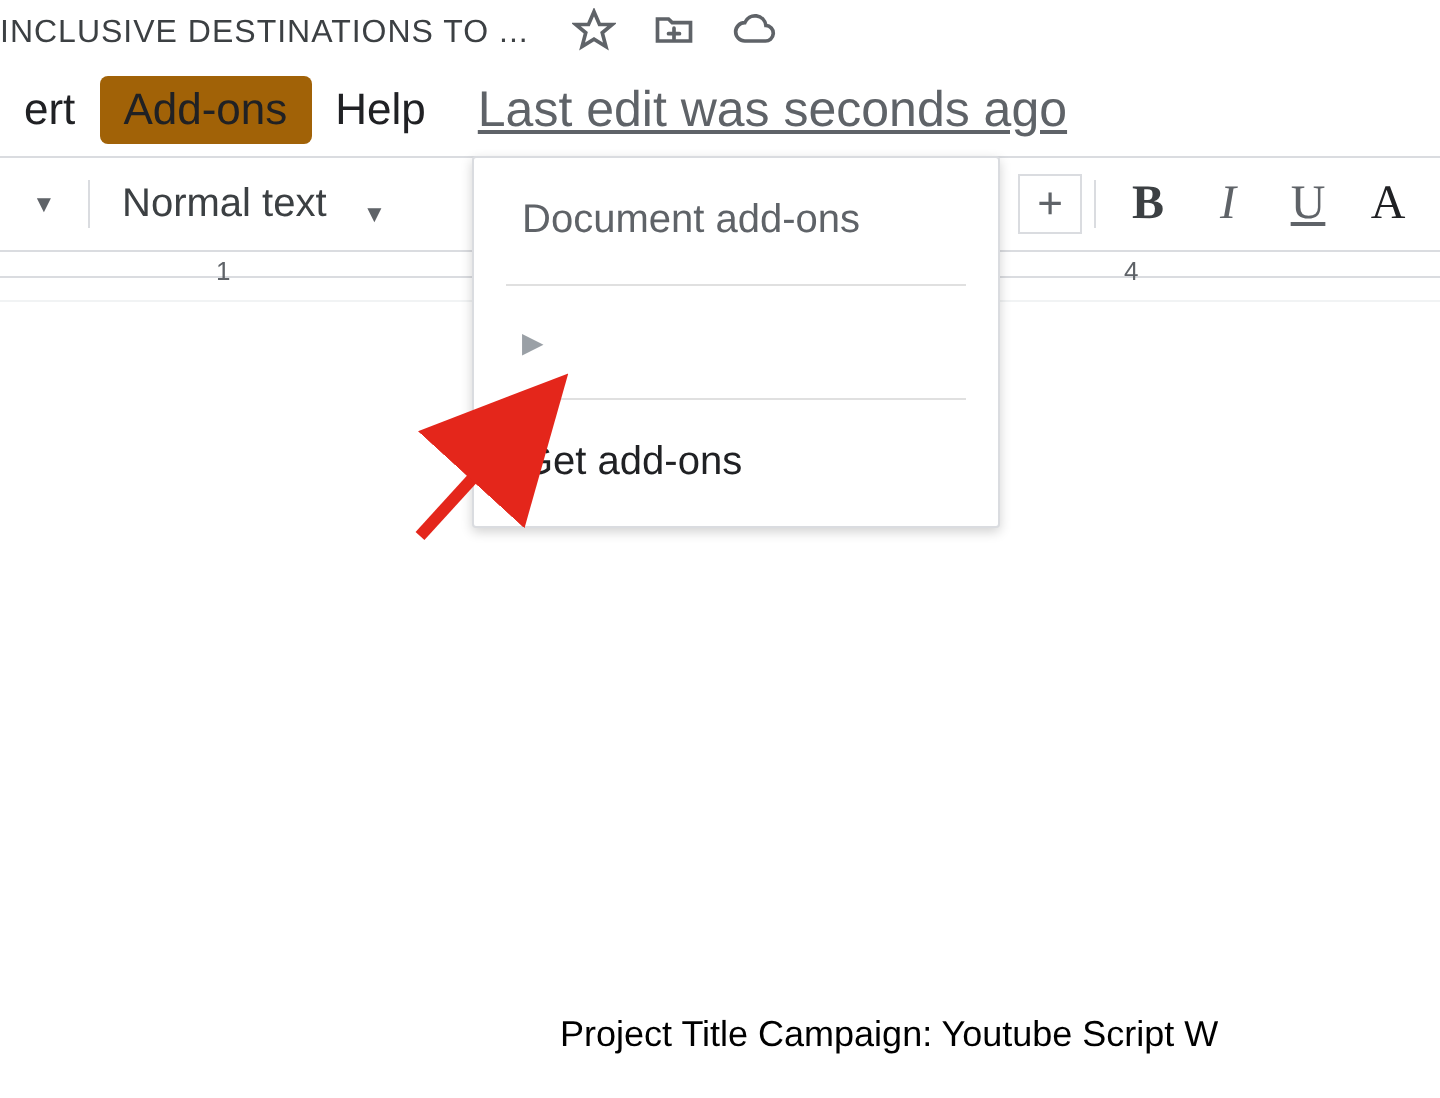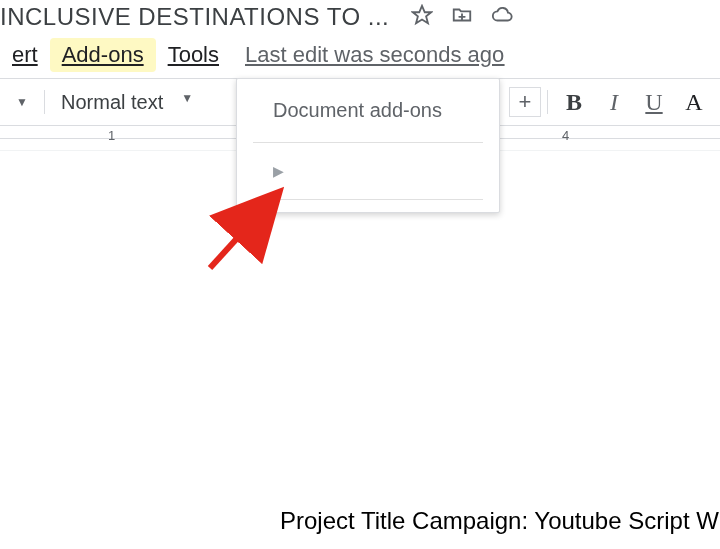--- a/index.html
+++ b/index.html
@@ -1,51 +1,51 @@
 <!DOCTYPE html>
 <html><head>
 <meta charset="utf-8">
 <style>
   * { box-sizing: border-box; margin: 0; padding: 0; }
   html, body { width: 720px; height: 549px; overflow: hidden; font-family: Arial, Helvetica, sans-serif; background: #fff; color: #202124; }
   .titlebar { display: flex; align-items: center; height: 34px; padding-left: 0; white-space: nowrap; overflow: hidden; }
-  .doc-title { font-size: 24px; letter-spacing: .5px; color: #3c4043; padding-left: 0; flex: 0 0 auto; max-width: 400px; overflow: hidden; text-overflow: ellipsis; }
+  .doc-title { font-size: 16px; letter-spacing: .5px; color: #3c4043; padding-left: 0; flex: 0 0 auto; max-width: 400px; overflow: hidden; text-overflow: ellipsis; }
   .title-icons { display: flex; align-items: center; gap: 18px; margin-left: 22px; }
   .title-icons svg { width: 22px; height: 22px; fill: none; stroke: #5f6368; stroke-width: 2; }
 
-  .menubar { display: flex; align-items: center; height: 38px; padding-top: 4px; overflow: hidden; white-space: nowrap; text-decoration: underline; }
+  .menubar { display: flex; align-items: center; height: 38px; padding-top: 4px; overflow: hidden; white-space: nowrap; }
   .menu-item { font-size: 22px; color: #202124; padding: 4px 12px; border-radius: 4px; cursor: pointer; }
-  .menu-item.active { background: #fef9c3; }
-  .last-edit { font-size: 22px; color: #5f6368; text-decoration: underline; margin-left: 14px; cursor: pointer; }
+  .menu-item.active { background: #a16207; }
+  .last-edit { font-size: 25px; color: #5f6368; text-decoration: underline; margin-left: 14px; cursor: pointer; }
 
   .sep-line { height: 1px; background: #dadce0; margin-top: 6px; }
 
   .toolbar { display: flex; align-items: center; height: 46px; padding: 0 6px; position: relative; overflow: hidden; white-space: nowrap; }
   .tb-btn { display: flex; align-items: center; justify-content: center; height: 32px; min-width: 32px; padding: 0 6px; color: #5f6368; font-size: 14px; cursor: pointer; }
   .tb-sep { width: 1px; height: 24px; background: #dadce0; margin: 0 6px; }
-  .style-dd { display: flex; align-items: flex-start; font-size: 20px; color: #3c4043; padding: 0 10px; cursor: pointer; }
+  .style-dd { display: flex; align-items: flex-end; font-size: 20px; color: #3c4043; padding: 0 10px; cursor: pointer; }
   .caret { margin-left: 18px; font-size: 12px; color: #5f6368; }
   .plus-box { border: 1px solid #dadce0; width: 32px; height: 30px; display: flex; align-items: center; justify-content: center; font-size: 22px; color: #5f6368; cursor: pointer; }
   .fmt { font-family: "Times New Roman", serif; font-size: 24px; width: 40px; text-align: center; }
   .bold { font-weight: bold; color: #3c4043; }
   .italic { font-style: italic; color: #5f6368; }
   .underline { text-decoration: underline; color: #5f6368; }
 
   .dropdown { position: absolute; left: 236px; top: 78px; width: 264px; background: #fff; border: 1px solid #dadce0; border-radius: 2px; box-shadow: 0 2px 6px rgba(0,0,0,.18); z-index: 50; padding: 6px 0; }
-  .dd-item { display: flex; align-items: center; justify-content: space-between; padding: 14px 36px; font-size: 20px; color: #5f6368; cursor: pointer; }
+  .dd-item { display: flex; align-items: center; justify-content: space-between; padding: 14px 24px; font-size: 20px; color: #5f6368; cursor: pointer; }
   .dd-item.strong { color: #202124; }
   .dd-sep { height: 1px; background: #e0e0e0; margin: 6px 16px; }
   .arrow-right { font-size: 14px; color: #9aa0a6; }
 
   .ruler { position: relative; height: 26px; background: #fff; border-top: 1px solid #dadce0; border-bottom: 1px solid #f1f3f4; overflow: hidden; }
   .ruler::before { content: ""; position: absolute; left: 0; right: 0; top: 12px; height: 1px; background: #dadce0; }
   .ruler .num { position: absolute; top: 2px; font-size: 13px; color: #5f6368; }
 
   .page { position: relative; padding: 36px 0 0 0; }
-  .doc-line { font-family: Arial, sans-serif; font-size: 24px; color: #000; white-space: nowrap; }
+  .doc-line { font-family: Arial, sans-serif; font-size: 18px; color: #000; white-space: nowrap; }
   .l1 { position: absolute; left: 280px; top: 356px; }
 
   .red-arrow { position: absolute; left: 202px; top: 186px; z-index: 60; pointer-events: none; }
 </style>
 </head>
 <body>
 
 <div class="titlebar">
   <div class="doc-title">INCLUSIVE DESTINATIONS TO ...</div>
   <div class="title-icons">
@@ -64,33 +64,36 @@
       <svg viewBox="0 0 24 24">
           <path d="M7 18a5 5 0 0 1 0-10 6 6 0 0 1 11.5 1.5A4 4 0 0 1 18 18H7z"></path>
         </svg>
     </span>
   </div>
 </div>
 
 <div class="menubar">
   <div class="menu-item">ert</div>
   <div class="menu-item active">Add-ons</div>
-  <div class="menu-item">Tools</div>
+  <div class="menu-item">Help</div>
   <div class="last-edit">Last edit was seconds ago</div>
 </div>
 
 <div class="dropdown">
   <div class="dd-item">
     <span>Document add-ons</span>
   </div>
   <div class="dd-sep"></div>
   <div class="dd-item strong">
     <span class="arrow-right">▶</span>
   </div>
   <div class="dd-sep"></div>
+  <div class="dd-item strong">
+    <span>Get add-ons</span>
+  </div>
 </div>
 
 <div class="sep-line"></div>
 
 <div class="toolbar">
   <div class="tb-btn">
       <span class="caret" style="margin-left:0">▼</span>
     </div>
   <div class="tb-sep"></div>
   <div class="style-dd">

